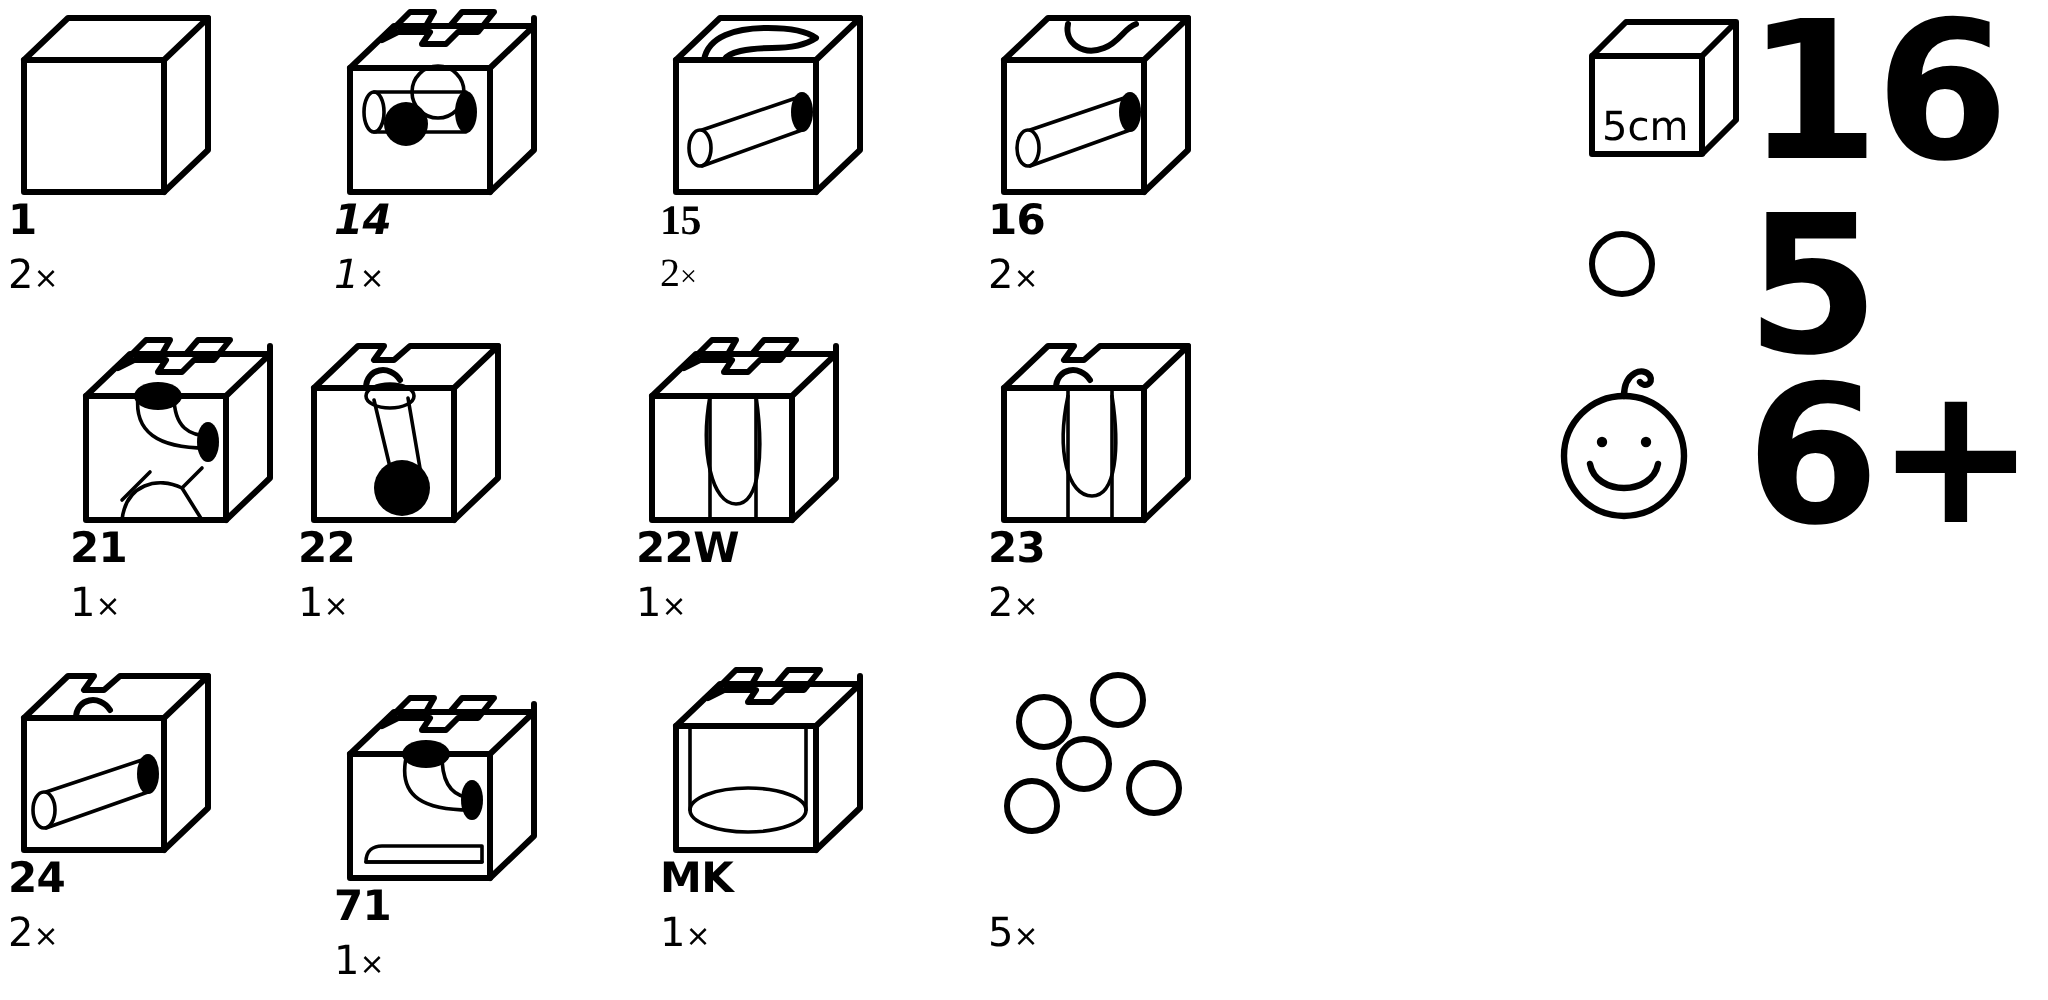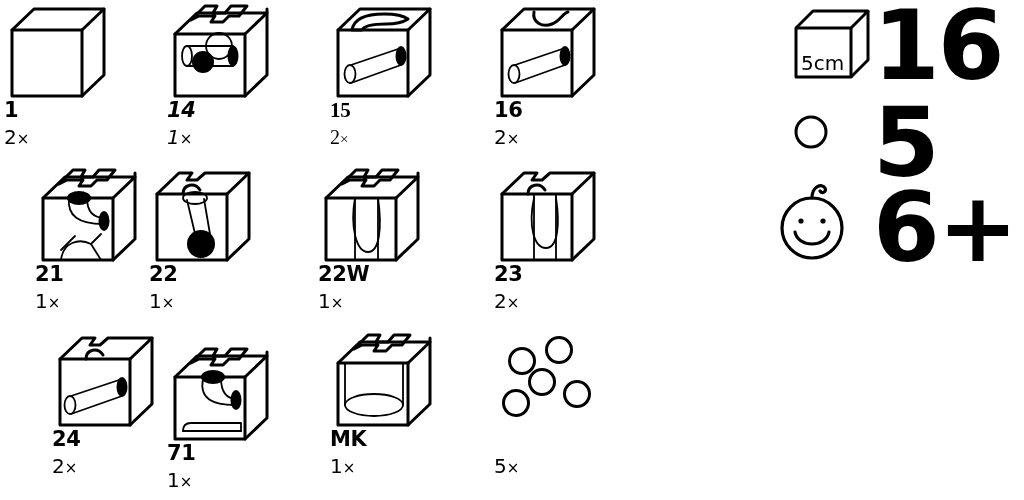--- a/index.html
+++ b/index.html
@@ -164,21 +164,21 @@
             <path d="M4 26 L26 5 L39 5 L34 12 L44 12 L52 5 L96 5 L74 26" fill="none" stroke="#000" stroke-width="3" stroke-linejoin="round" stroke-linecap="round"></path>
             <path d="M96 5 L96 71 L74 92" fill="none" stroke="#000" stroke-width="3" stroke-linejoin="round" stroke-linecap="round"></path>
             <path d="M30 26 C30 16 42 14 47 22" fill="none" stroke="#000" stroke-width="3" stroke-linejoin="round" stroke-linecap="round"></path>
             <path d="M36 30 C30 58 36 80 48 80 C60 80 62 56 58 30" fill="none" stroke="#000" stroke-width="1.8" stroke-linejoin="round" stroke-linecap="round"></path>
             <path d="M36 26 L36 92 M58 26 L58 92" fill="none" stroke="#000" stroke-width="1.8" stroke-linejoin="round" stroke-linecap="round"></path>
           </svg>
         </div>
         <div class="part-number">23</div>
         <div class="part-count"><span>2</span><span class="x">×</span></div>
       </div>
-      <div class="part-cell" style="left: 0px; top: 333px; margin-left: 48px;">
+      <div class="part-cell" style="left: 0px; top: 333px;">
         <div class="part-art">
           <svg width="120" height="96" viewBox="0 0 104 96">
             <path d="M4 26 L74 26 L74 92 L4 92 Z" fill="none" stroke="#000" stroke-width="3" stroke-linejoin="round" stroke-linecap="round"></path>
             <path d="M4 26 L26 5 L39 5 L34 12 L44 12 L52 5 L96 5 L74 26" fill="none" stroke="#000" stroke-width="3" stroke-linejoin="round" stroke-linecap="round"></path>
             <path d="M96 5 L96 71 L74 92" fill="none" stroke="#000" stroke-width="3" stroke-linejoin="round" stroke-linecap="round"></path>
             <path d="M30 26 C30 16 42 14 47 22" fill="none" stroke="#000" stroke-width="3" stroke-linejoin="round" stroke-linecap="round"></path>
             <ellipse cx="14" cy="72" rx="5.5" ry="9" fill="none" stroke="#000" stroke-width="1.8" stroke-linejoin="round" stroke-linecap="round"></ellipse>
             <path d="M15 63 L66 46 M15 81 L66 63" fill="none" stroke="#000" stroke-width="1.8" stroke-linejoin="round" stroke-linecap="round"></path>
             <ellipse cx="66" cy="54" rx="5.5" ry="10" fill="#000"></ellipse>
           </svg>

